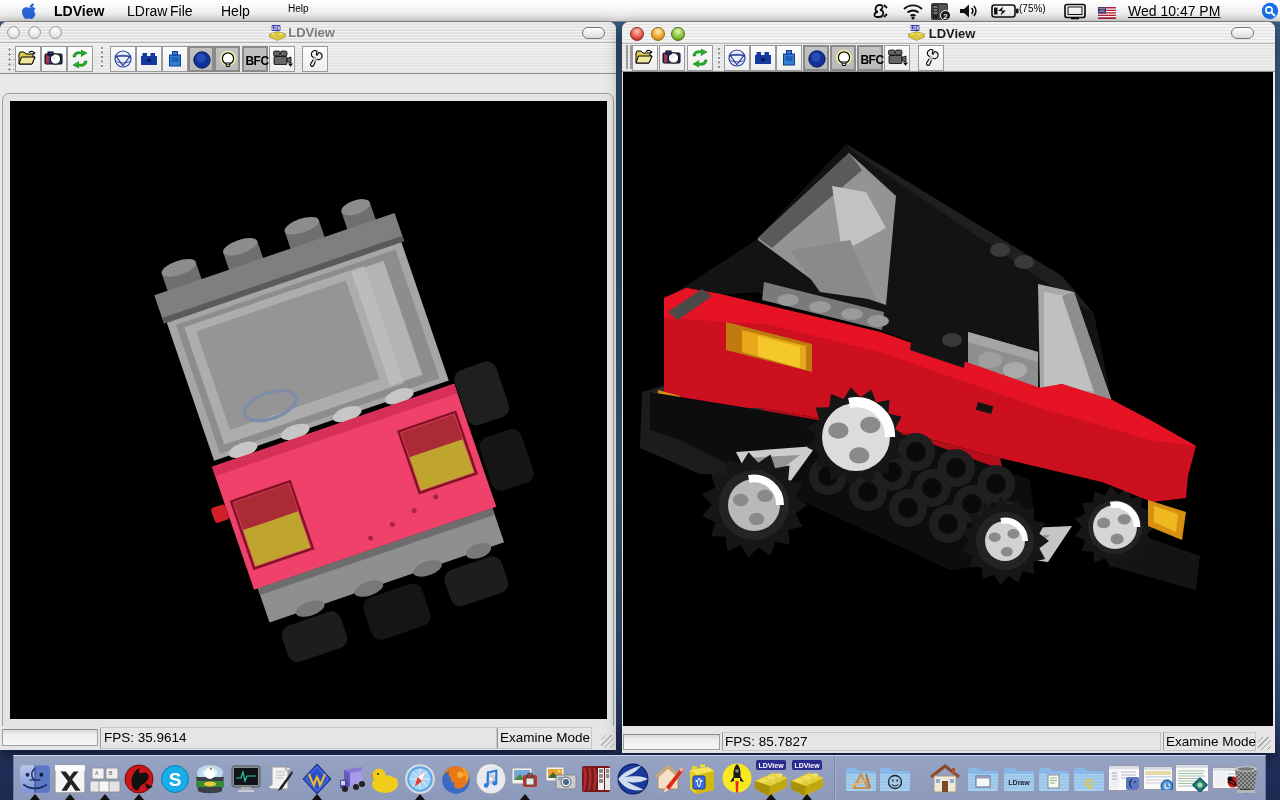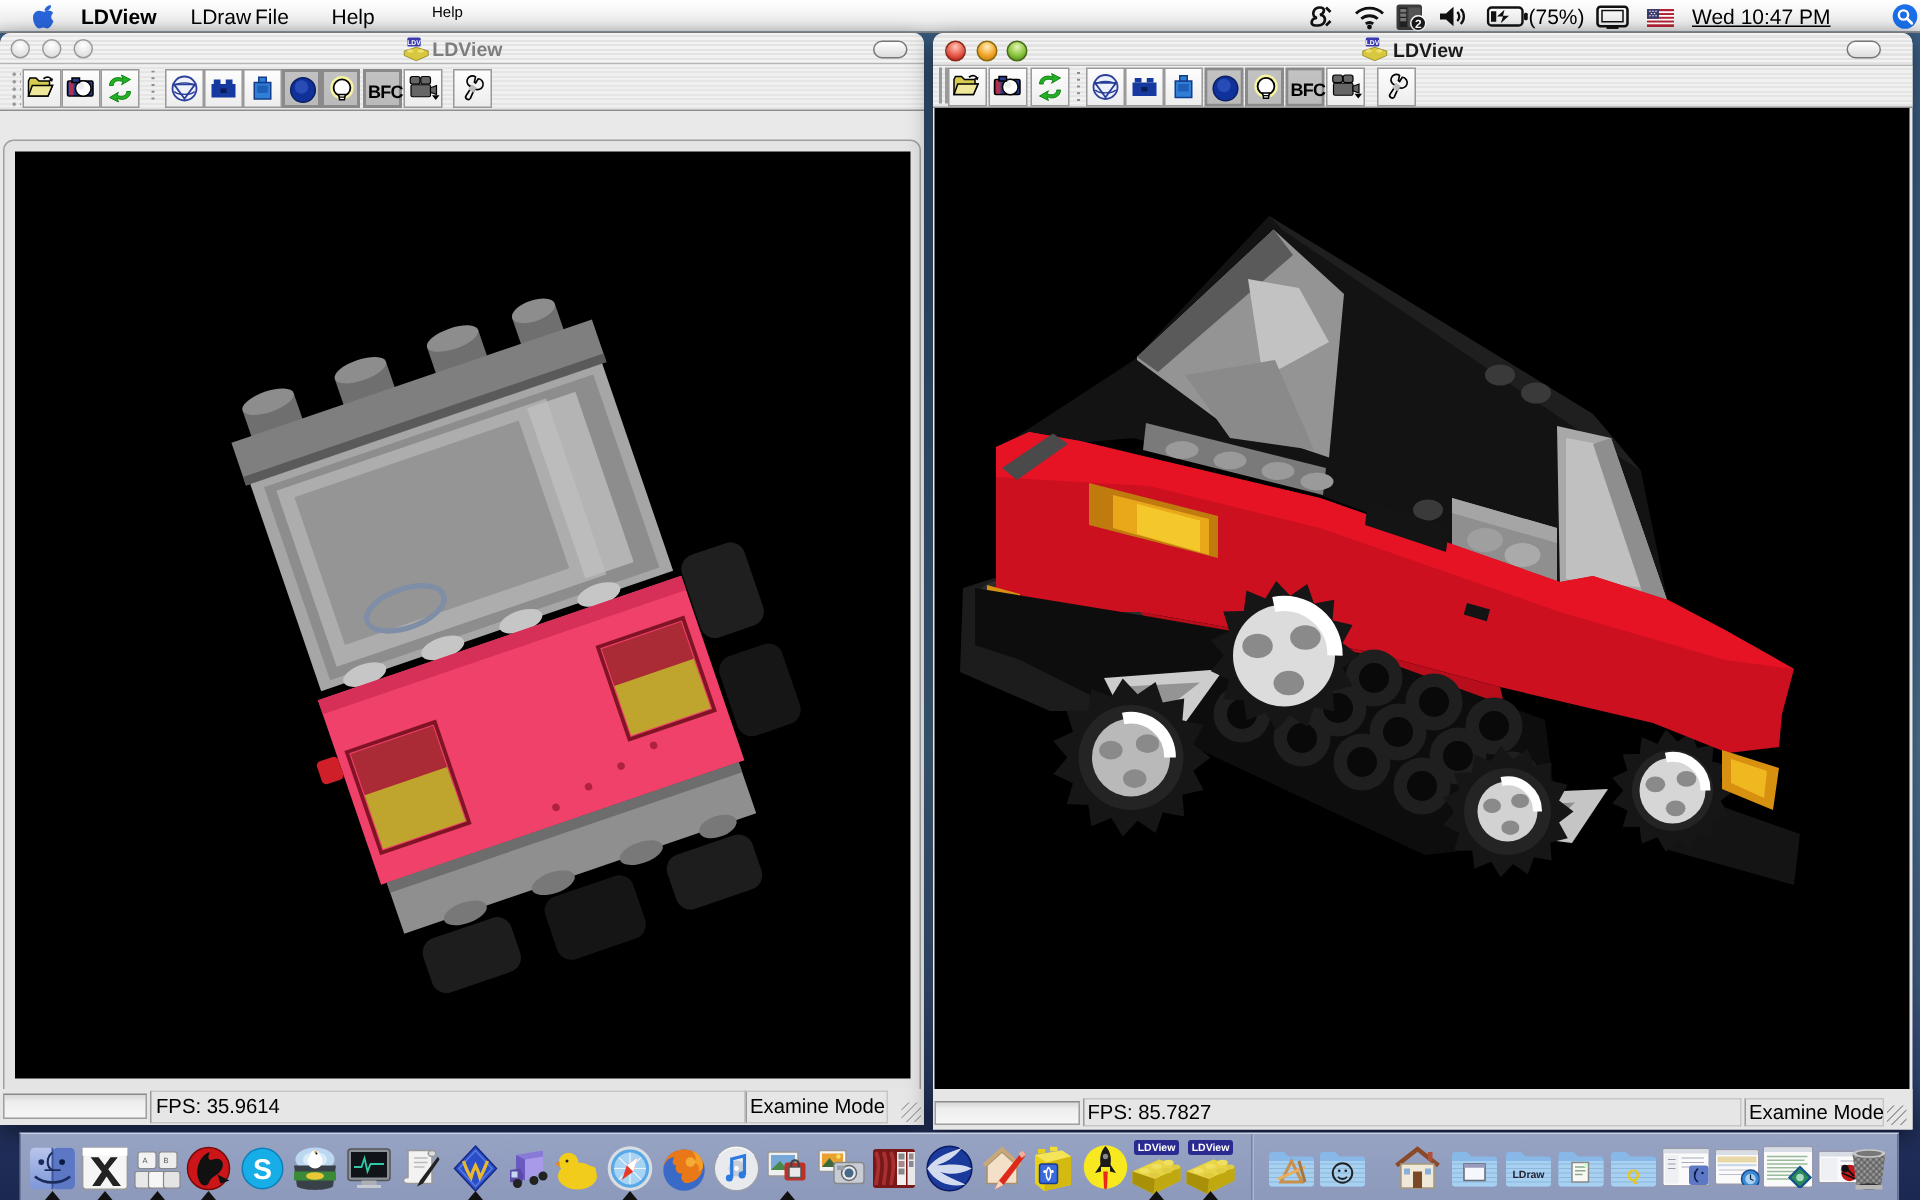--- a/index.html
+++ b/index.html
@@ -63,21 +63,21 @@
           <path d="M13.5 5 a4 4 0 0 1 0 6"></path>
           <path d="M15.8 3 a7 7 0 0 1 0 10"></path>
         </g>
       </svg></div>
 <div style="position:absolute;left:991px;top:4px;"><svg width="28" height="14" viewBox="0 0 28 14">
         <rect x="1" y="1" width="23" height="12" rx="2.5" fill="none" stroke="#111" stroke-width="1.6"></rect>
         <rect x="25" y="4.5" width="2.5" height="5" rx="1" fill="#111"></rect>
         <path d="M12 2.5 L7 7 L11 7 L9.5 11.5 L15 6.5 L11 6.5 Z" fill="#111"></path>
         <rect x="3" y="3.5" width="3.5" height="7" fill="#111"></rect>
       </svg></div>
-<div style="position:absolute;left:1019px;top:3px;font-size:14px;color:#000;">(75%)</div>
+<div style="position:absolute;left:1019px;top:3px;font-size:10px;color:#000;">(75%)</div>
 <div style="position:absolute;left:1063px;top:3px;"><svg width="24" height="17" viewBox="0 0 24 17">
         <rect x="2" y="1.5" width="20" height="13" rx="2" fill="none" stroke="#111" stroke-width="1.7"></rect>
         <rect x="5" y="4" width="14" height="7.5" fill="none" stroke="#111" stroke-width="1"></rect>
         <rect x="8" y="14.5" width="8" height="1.8" fill="#111"></rect>
       </svg></div>
 <div style="position:absolute;left:1098px;top:5px;"><svg width="18" height="12" viewBox="0 0 18 12">
         <rect width="18" height="12" fill="#b22234"></rect>
         <g fill="#fff">
           <rect y="1.5" width="18" height="1.2"></rect>
           <rect y="4" width="18" height="1.2"></rect>

